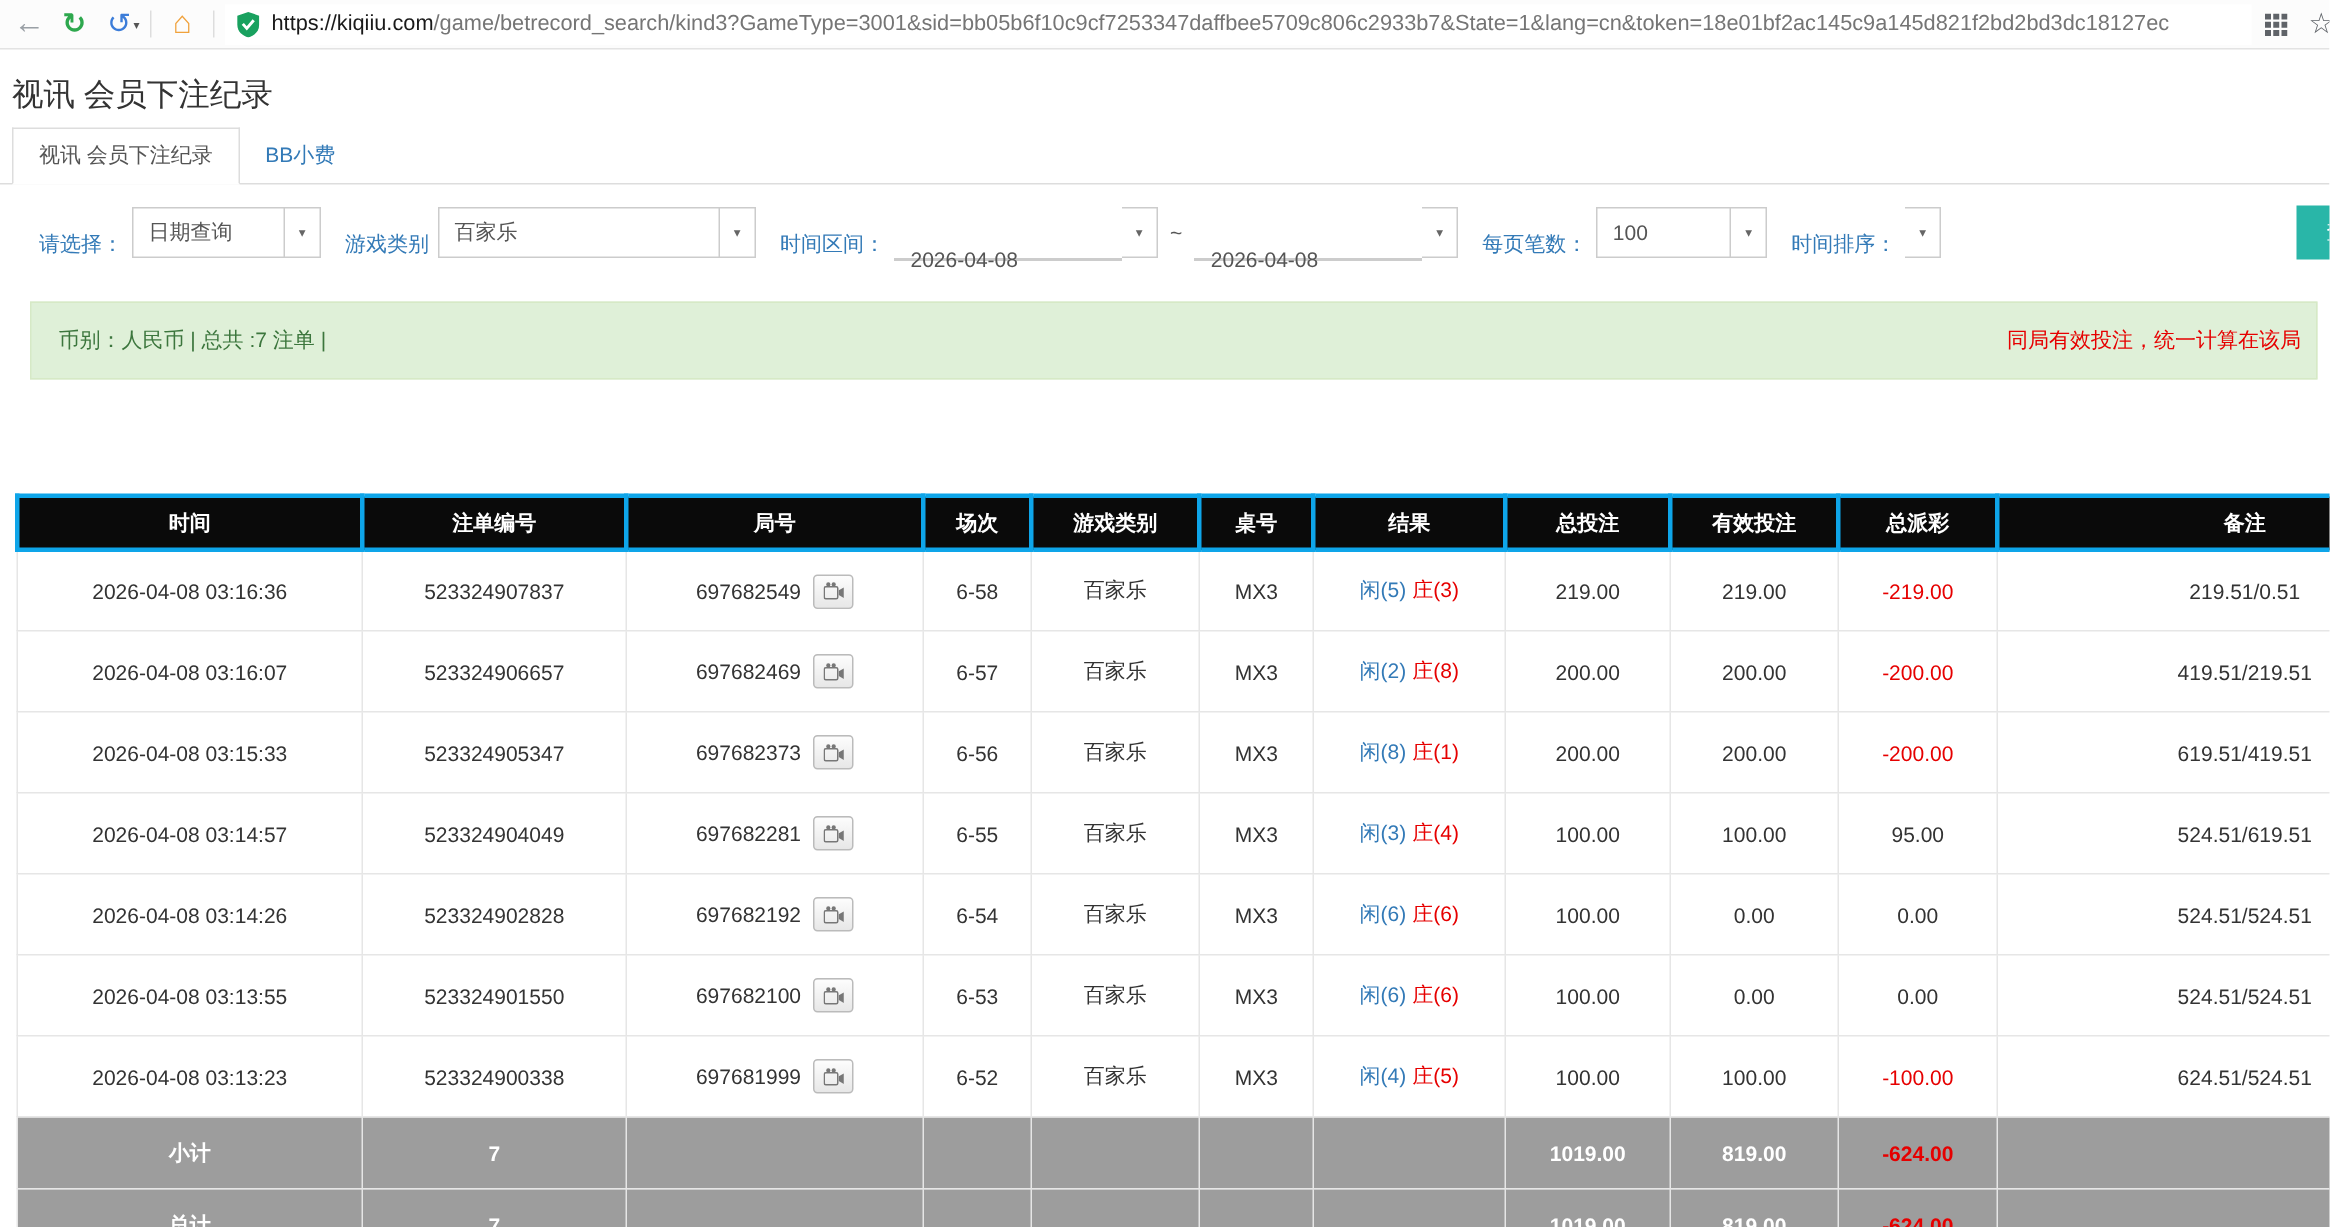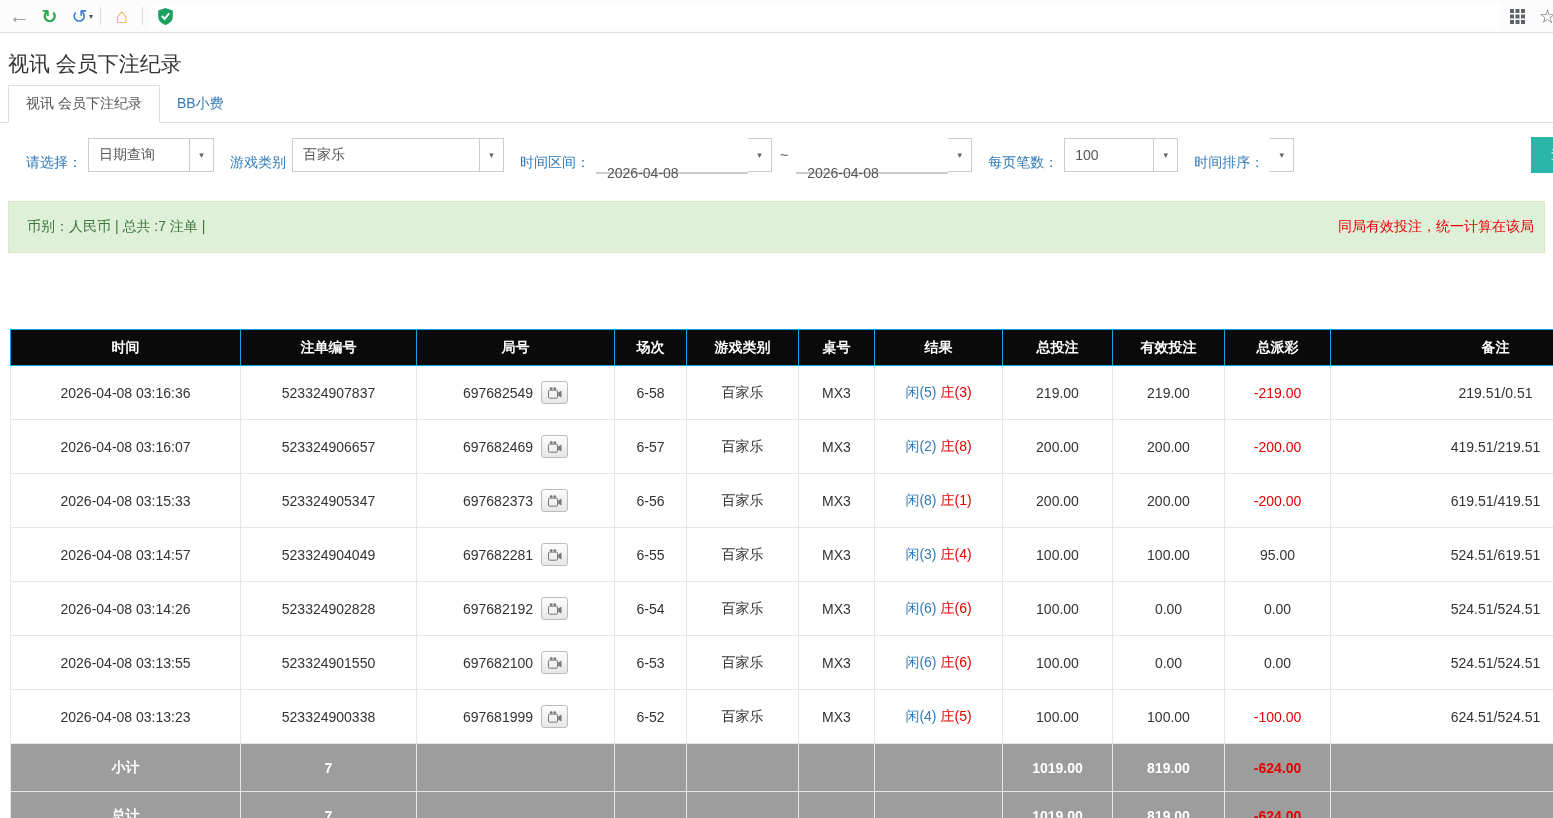--- a/index.html
+++ b/index.html
@@ -41,30 +41,30 @@
   .combo{ display:inline-flex; height:34px; flex:0 0 auto;text-align:right; }
   .combo-val{ display:flex; align-items:center; padding:0 10px; border:1px solid #ccc; background:#fff;
     font-size:14px; color:#555; }
   .combo-btn{ width:24px; border:1px solid #ccc; border-left:none; display:flex; align-items:center;
     justify-content:center; background:#fff; color:#666; font-size:9px; cursor:pointer; }
   .w-query{ width:102px; } .w-game{ width:188px; } .w-date{ width:152px;margin-top:34px; } .w-size{ width:90px; } .w-sort{ width:162px; }
   .tilde{ margin:0 8px; color:#555; font-size:14px; }
   .search-btn{ margin-left:auto; margin-right:-46px; height:36px; padding:0 20px; background:#29b6a8;
     color:#fff; border:none; font-size:14px; cursor:pointer; flex:0 0 auto; }
 
-  .notice{ margin:14px 8px 0 8px; height:52px; background:#dff0d8; border:1px solid #d6e9c6;
+  .notice{ margin:14px 8px 0 20px; height:52px; background:#dff0d8; border:1px solid #d6e9c6;
     display:flex; align-items:center; justify-content:space-between; padding:0 18px;
     font-size:14px; overflow:hidden; white-space:nowrap; }
   .notice-left{ color:#3c763d; }
   .notice-right{ color:#e60000; margin-right:-8px; }
 
   
   table.bet-table{ margin:76px 0 0 10px; border-collapse:collapse; table-layout:fixed; width:1650px; font-size:14px; }
   .bet-table th{ background:#0a0a0a; color:#fff; font-weight:bold; height:36px; text-align:center;
-    border:1px solid #0ea5e9; padding:0 4px; }
+    border:3px solid #0ea5e9; padding:0 4px; }
   .bet-table td{ height:54px; text-align:center; color:#333; border:1px solid #e6e6e6; background:#fff; padding:0 4px; }
   .bet-table tfoot td{ background:#9d9d9d; color:#fff; font-weight:bold; height:48px; }
   .c-bet{ color:#337ab7; }
   .player{ color:#337ab7; } .banker{ color:#e60000; margin-left:4px; }
   .neg{ color:#e60000 !important; }
   .video-btn{ width:27px; height:23px; border:1px solid #bbb; border-radius:3px;
     background:linear-gradient(#fdfdfd,#e7e7e7); margin-left:8px; vertical-align:middle;
     display:inline-flex; align-items:center; justify-content:center; cursor:pointer; padding:0; }
   .round-num{ vertical-align:middle; }
 </style>
@@ -81,20 +81,21 @@
   <span class="vsep"></span>
   <span class="nav-icon home-i">⌂</span>
   <span class="vsep"></span>
   <div class="address-bar">
     <span style="display:flex;">
       <svg width="15" height="17" viewBox="0 0 12 14">
           <path d="M6 0 L12 2 V7 C12 11 9 13 6 14 C3 13 0 11 0 7 V2 Z" fill="#19a15f"></path>
           <path d="M3 6.5 L5.2 9 L9 4.5" stroke="#fff" stroke-width="1.6" fill="none"></path>
         </svg>
     </span>
+    <span class="url"><span class="url-domain">https://kiqiiu.com</span><span class="url-path">/game/betrecord_search/kind3?GameType=3001&amp;sid=bb05b6f10c9cf7253347daffbee5709c806c2933b7&amp;State=1&amp;lang=cn&amp;token=18e01bf2ac145c9a145d821f2bd2bd3dc18127ec</span></span>
   </div>
   <span class="nav-icon right-i">
     <svg width="15" height="15" viewBox="0 0 15 15" fill="#5f6368">
         <rect x="0" y="0" width="4" height="4"></rect>
         <rect x="5.5" y="0" width="4" height="4"></rect>
         <rect x="11" y="0" width="4" height="4"></rect>
         <rect x="0" y="5.5" width="4" height="4"></rect>
         <rect x="5.5" y="5.5" width="4" height="4"></rect>
         <rect x="11" y="5.5" width="4" height="4"></rect>
         <rect x="0" y="11" width="4" height="4"></rect>

